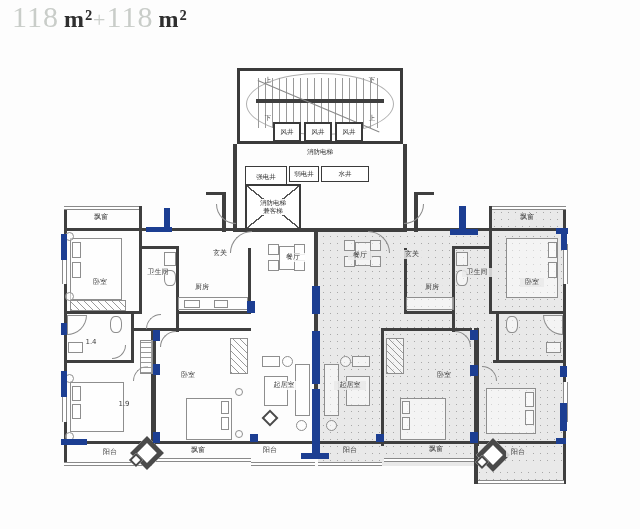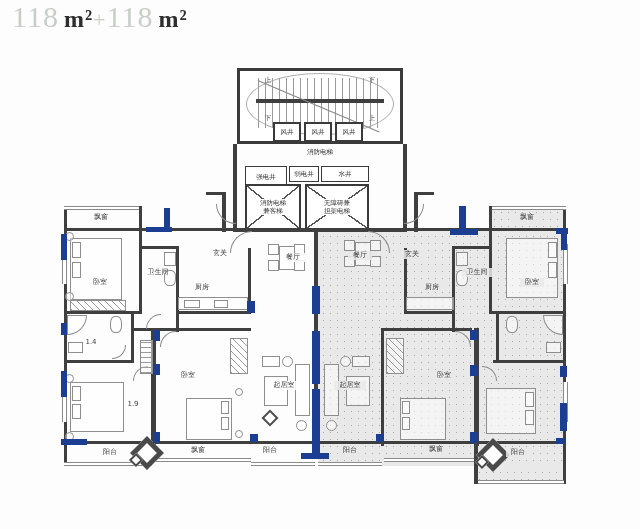--- a/index.html
+++ b/index.html
@@ -96,26 +96,20 @@
     <div class="elbl"><span>弱电井</span></div>
   </div>
   <div class="boxthin" style="left:321px;top:166px;width:48px;height:16px">
     <div class="elbl"><span>水井</span></div>
   </div>
 
   <div class="box xbox" style="left:245px;top:184px;width:56px;height:46px">
     <div class="elbl">
       <span>消防电梯</span><br>
       <span>兼客梯</span>
-    </div>
-  </div>
-  <div class="box xbox" style="left:305px;top:184px;width:64px;height:46px">
-    <div class="elbl">
-      <span>无障碍兼</span><br>
-      <span>担架电梯</span>
     </div>
   </div>
   <div class="w" style="left:233px;top:228px;width:174px;height:4px"></div>
 
   <div class="w" style="left:64px;top:206px;width:3px;height:238px"></div>
   <div class="w" style="left:64px;top:228px;width:170px;height:3px"></div>
   <div class="win" style="left:64px;top:206px;width:78px;height:4px"></div>
   <div class="w" style="left:139px;top:206px;width:3px;height:24px"></div>
   <div class="w" style="left:139px;top:228px;width:3px;height:86px"></div>
   <div class="w" style="left:64px;top:311px;width:78px;height:3px"></div>
@@ -278,21 +272,21 @@
   <div class="col" style="left:556px;top:438px;width:10px;height:6px"></div>
 
   <span class="lbl" style="left:86px;top:213px;width:30px">飘窗</span>
   <span class="lbl" style="left:88px;top:278px;width:24px">卧室</span>
   <span class="lbl" style="left:143px;top:268px;width:30px">卫生间</span>
   <span class="lbl" style="left:208px;top:249px;width:24px">玄关</span>
   <span class="lbl" style="left:190px;top:283px;width:24px">厨房</span>
   <span class="lbl lblW" style="left:281px;top:253px;width:24px">餐厅</span>
   <span class="lbl lblW" style="left:268px;top:381px;width:32px">起居室</span>
   <span class="lbl" style="left:83px;top:338px;width:16px">1.4</span>
-  <span class="lbl" style="left:125px;top:400px;width:16px">1.9</span>
+  <span class="lbl" style="left:116px;top:400px;width:16px">1.9</span>
   <span class="lbl" style="left:176px;top:371px;width:24px">卧室</span>
   <span class="lbl" style="left:98px;top:448px;width:24px">阳台</span>
   <span class="lbl" style="left:186px;top:446px;width:24px">飘窗</span>
   <span class="lbl" style="left:258px;top:446px;width:24px">阳台</span>
 
   <span class="lbl lblS" style="left:348px;top:251px;width:24px">餐厅</span>
   <span class="lbl lblS" style="left:400px;top:250px;width:24px">玄关</span>
   <span class="lbl lblS" style="left:420px;top:283px;width:24px">厨房</span>
   <span class="lbl lblS" style="left:462px;top:268px;width:30px">卫生间</span>
   <span class="lbl lblS" style="left:515px;top:213px;width:24px">飘窗</span>

